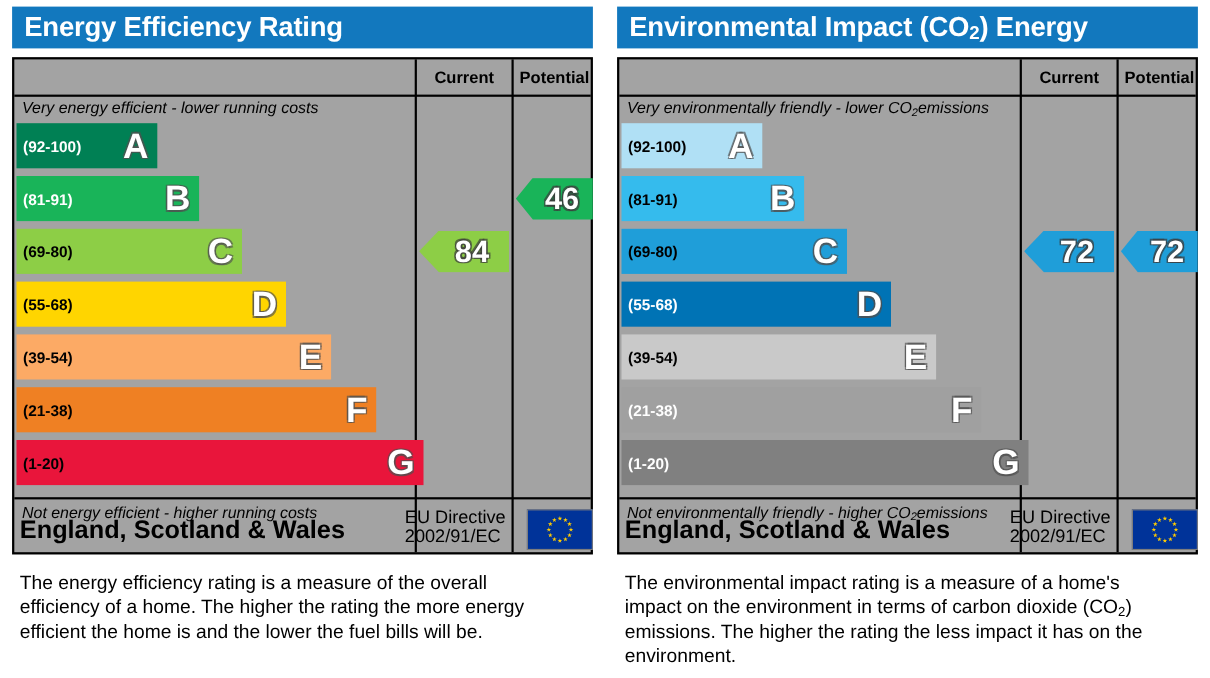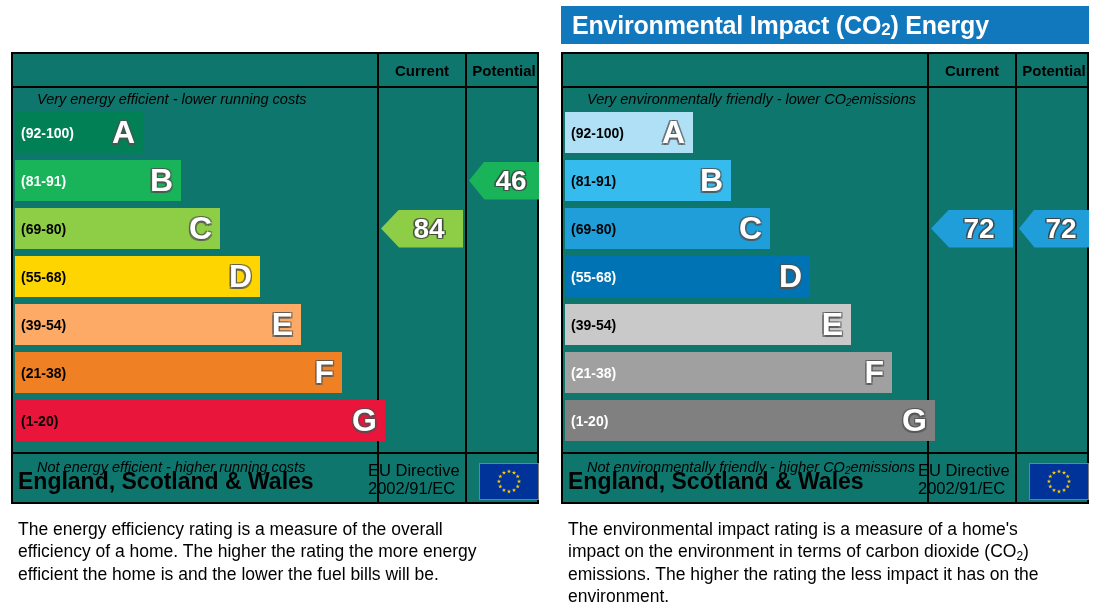--- a/index.html
+++ b/index.html
@@ -28,21 +28,21 @@
     letter-spacing: -0.2px;
     white-space: nowrap;
   }
   .title-bar sub { font-size: 17px; vertical-align: baseline; position: relative; top: 5px; }
 
   
   .table {
     position: absolute; left: 11px; top: 52px;
     width: 528px; height: 452px;
     border: 2px solid #000;
-    background: #0f766e;
+    background: #a3a3a3;
   }
   .col-div {
     position: absolute; top: 0; bottom: 0;
     width: 2px; background: #000;
   }
   .col-div.c1 { left: 364px; }
   .col-div.c2 { left: 452px; }
   .row-div {
     position: absolute; left: 0; right: 0; height: 2px; background: #000;
   }
@@ -51,21 +51,21 @@
 
   .hdr {
     position: absolute; top: 0; height: 32px;
     display: flex; align-items: center; justify-content: center;
     font-size: 15px; font-weight: bold; color: #000;
   }
   .hdr.current   { left: 366px; width: 86px; }
   .hdr.potential { left: 454px; width: 74px; }
 
   .caption {
-    position: absolute; left: 24px;
+    position: absolute; left: 7px;
     width: 356px; height: 26px;
     display: flex; align-items: center;
     font-size: 14.5px; font-style: italic; color: #000;
     white-space: nowrap;
     text-align: right;
   }
   .caption.top { top: 32px; }
   .caption.bottom { top: 400px; }
   .caption sub { font-size: 10px; vertical-align: baseline; position: relative; top: 3px; }
 
@@ -142,20 +142,23 @@
   }
   .desc sub { font-size: 12px; vertical-align: baseline; position: relative; top: 3px; }
 </style>
 </head>
 <body>
 
 <div class="page">
 
   <div class="panel panel-left">
 
+    <div class="title-bar">
+      <span>Energy Efficiency Rating</span>
+    </div>
 
     <div class="table">
       <div class="row-div r1"></div>
       <div class="row-div r2"></div>
       <div class="col-div c1"></div>
       <div class="col-div c2"></div>
 
       <div class="hdr current">Current</div>
       <div class="hdr potential">Potential</div>
 

